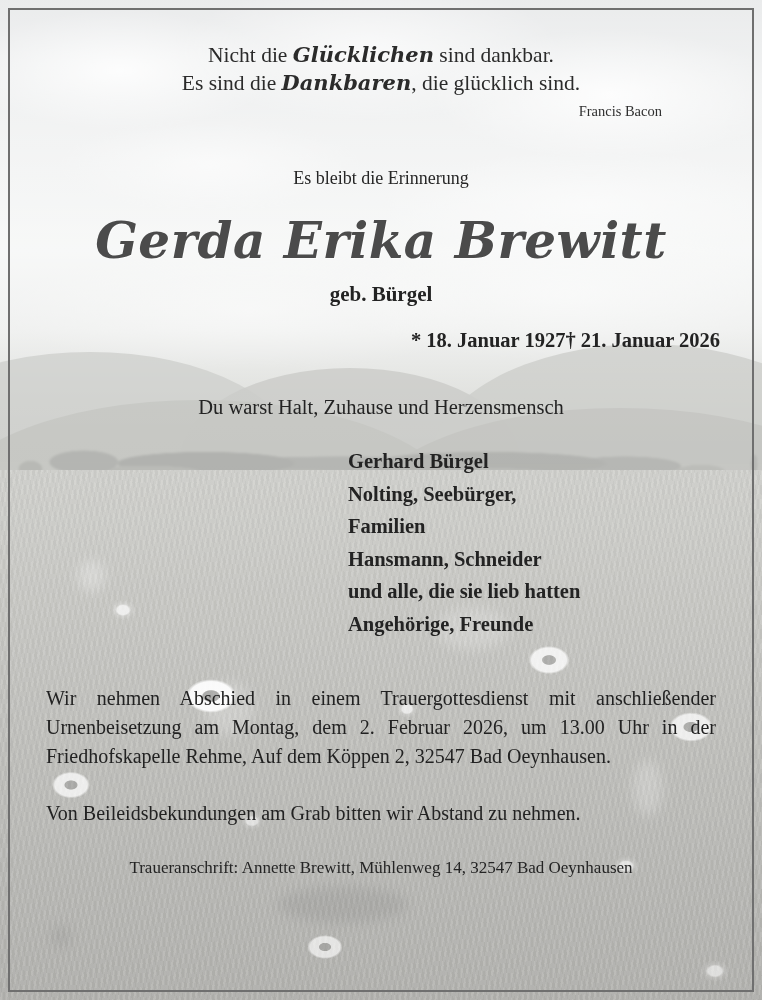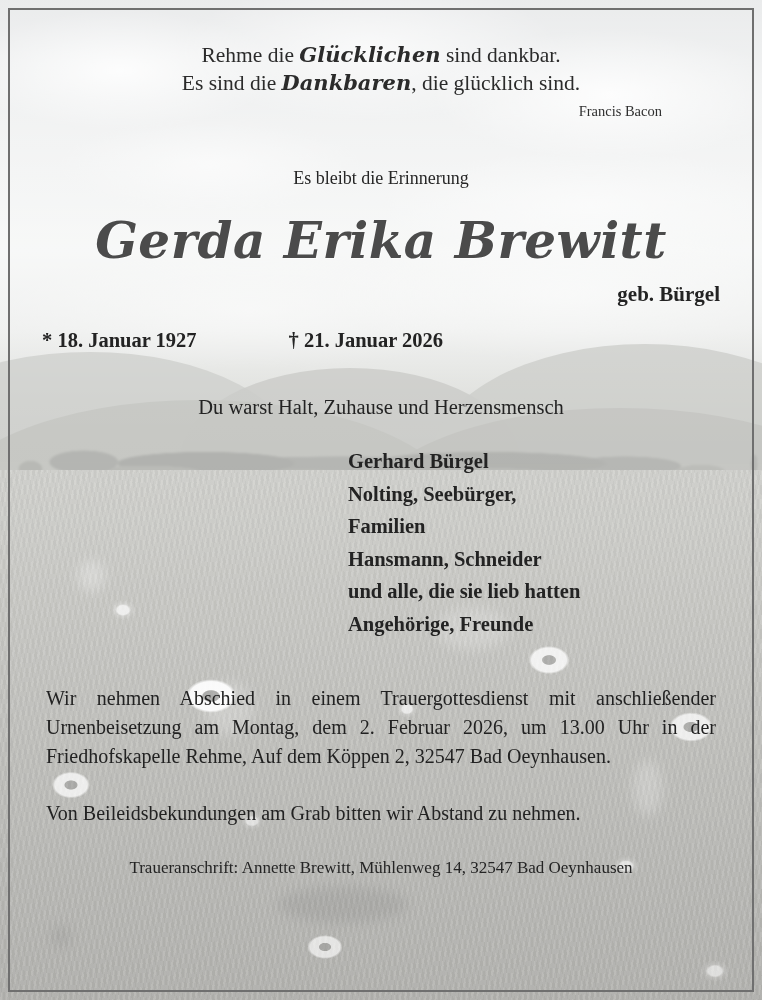--- a/index.html
+++ b/index.html
@@ -163,30 +163,29 @@
     font-family: "DejaVu Serif", serif;
     font-style: italic;
     font-weight: bold;
     font-size: 50px;
     letter-spacing: 0.5px;
     color: #4b4b4b;
     text-shadow: 1px 1px 0 rgba(255,255,255,0.55);
     white-space: nowrap;
   }
   .maiden {
-    text-align: right;
+    text-align: center;
     font-weight: bold;
     font-size: 21px;
     margin-top: 12px;
     color: #232323;
   }
   .dates {
     display: flex;
-    justify-content: flex-start;
-    gap: 92px;
+    justify-content: flex-end;
     margin-top: 22px;
     font-weight: bold;
     font-size: 20.5px;
     color: #232323;
   }
   .motto {
     text-align: center;
     font-size: 20.5px;
     margin-top: 44px;
     color: #232323;
@@ -251,21 +250,21 @@
     <div class="flower" style="left:700px;top:960px;width:30px;height:22px;opacity:.6;"></div>
   </div>
 
   <div class="veil"></div>
   <div class="frame"></div>
 
   <div class="content">
 
     <div class="quote">
       <div>
-        <span>Rehme die </span><span class="it">Glücklichen</span><span> sind dankbar.</span>
+        <span>Nicht die </span><span class="it">Glücklichen</span><span> sind dankbar.</span>
       </div>
       <div>
         <span>Es sind die </span><span class="it">Dankbaren</span><span>, die glücklich sind.</span>
       </div>
     </div>
 
     <div class="quote-author">Francis Bacon</div>
 
     <div class="intro">Es bleibt die Erinnerung</div>
 

